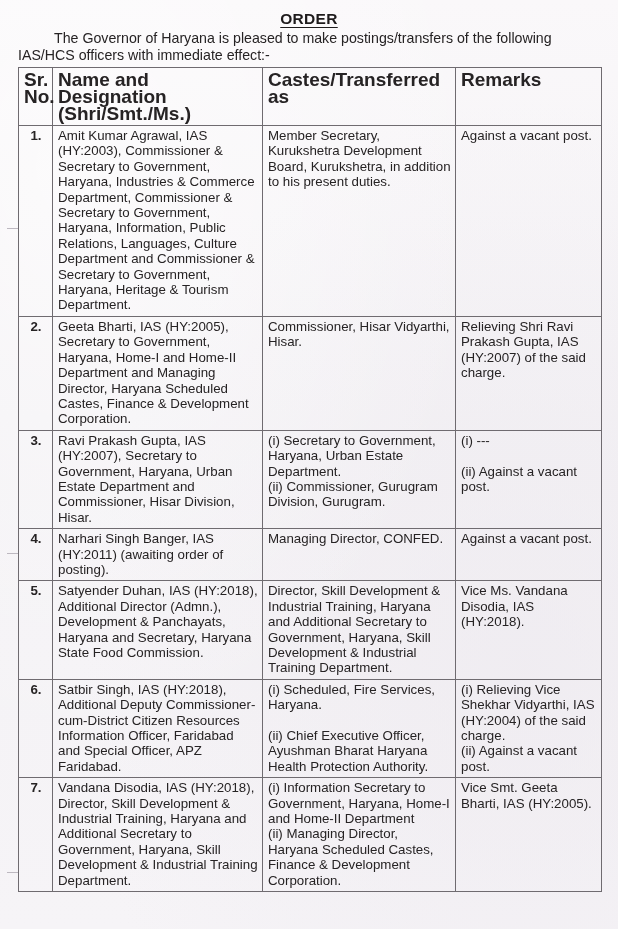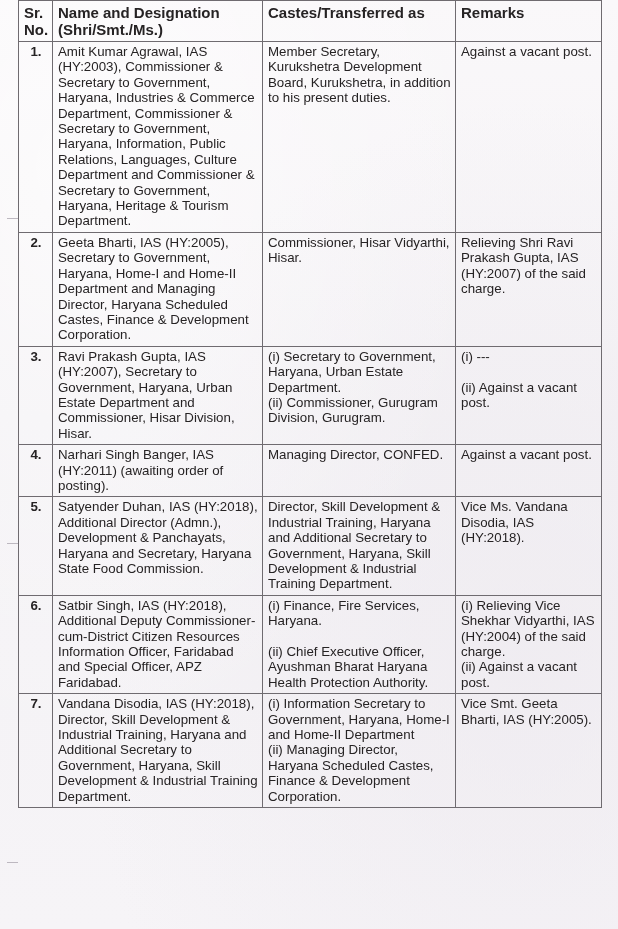--- a/index.html
+++ b/index.html
@@ -61,21 +61,21 @@
     border: 1px solid #6f6b70;
     vertical-align: top;
     padding: 2px 4px 3px 5px;
     font-size: 13.3px;
     line-height: 15.4px;
     color: #262324;
     background: transparent;
   }
   table.order-table th {
     font-weight: bold;
-    font-size: 15px;
+    font-size: 19px;
     line-height: 17px;
     text-align: left;
     padding-top: 3px;
   }
   col.c-sr { width: 34px; }
   col.c-name { width: 210px; }
   col.c-posted { width: 193px; }
   col.c-remarks { width: 146px; }
 
   td.sr {
@@ -100,21 +100,26 @@
     z-index: 2;
   }
 </style>
 </head>
 <body>
 
 <div class="paper-tint"></div>
 
 <div class="page">
 
-
+  <div class="doc-title">ORDER</div>
+
+  <div class="intro">
+    <span class="indent"></span><span>The Governor of Haryana is pleased to make postings/transfers of the following</span><br>
+    <span>IAS/HCS officers with immediate effect:-</span>
+  </div>
 
   <table class="order-table">
     <colgroup>
       <col class="c-sr">
         <col class="c-name">
         <col class="c-posted">
         <col class="c-remarks">
     </colgroup>
     <thead>
       <tr>
@@ -175,21 +180,21 @@
         <td class="sr">5.</td>
         <td>Satyender Duhan, IAS (HY:2018), Additional Director (Admn.), Development &amp; Panchayats, Haryana and Secretary, Haryana State Food Commission.</td>
         <td>Director, Skill Development &amp; Industrial Training, Haryana and Additional Secretary to Government, Haryana, Skill Development &amp; Industrial Training Department.</td>
         <td>Vice Ms. Vandana Disodia, IAS (HY:2018).</td>
       </tr>
 
       <tr>
         <td class="sr">6.</td>
         <td>Satbir Singh, IAS (HY:2018), Additional Deputy Commissioner-cum-District Citizen Resources Information Officer, Faridabad and Special Officer, APZ Faridabad.</td>
         <td>
-            <span class="cell-line">(i) Finance, Fire Services, Haryana.</span>
+            <span class="cell-line">(i) Scheduled, Fire Services, Haryana.</span>
             <span class="blank-line"></span>
             <span class="cell-line">(ii) Chief Executive Officer, Ayushman Bharat Haryana Health Protection Authority.</span>
           </td>
         <td>
             <span class="cell-line">(i) Relieving Vice Shekhar Vidyarthi, IAS (HY:2004) of the said charge.</span>
             <span class="cell-line">(ii) Against a vacant post.</span>
           </td>
       </tr>
 
       <tr>

